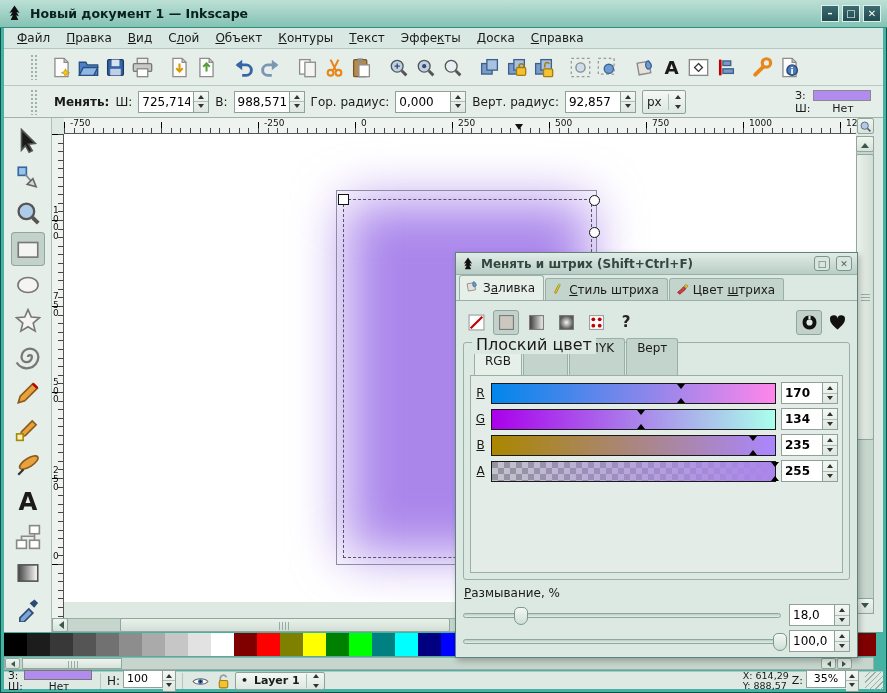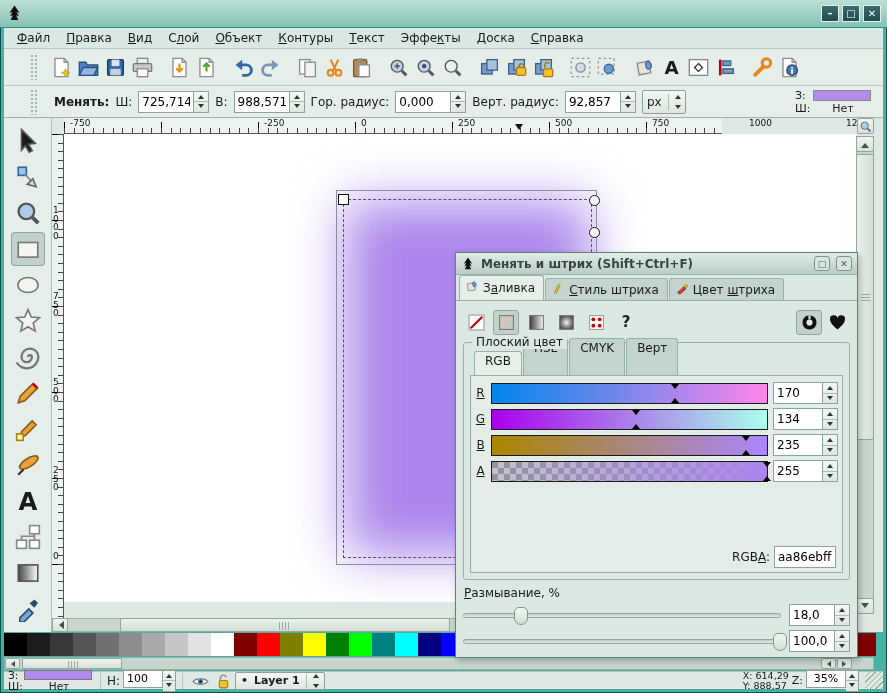--- a/index.html
+++ b/index.html
@@ -43,21 +43,21 @@
   .style-ind{margin-left:auto;margin-right:10px;display:grid;grid-template-columns:18px 60px;grid-auto-rows:13px;align-items:center;font-size:11px;}
   .fill-swatch{width:58px;height:11px;border:1px solid #8a8a8a;}
   .stroke-val{text-align:center;}
 
   
   .workspace{left:4px;top:118px;width:879px;height:514px;background:#dfe9e3;}
   .toolbox{position:absolute;left:0;top:0;width:48px;height:514px;background:#e6eee9;border-right:1px solid #aebfb8;display:flex;flex-direction:column;align-items:center;padding-top:6px;gap:2px;}
   .tool{width:34px;height:34px;border-radius:4px;display:flex;align-items:center;justify-content:center;}
   .tool svg{width:26px;height:26px;}
   .tool.active{background:#c2d2ca;box-shadow:inset 0 0 0 1px #8fa79d;}
-  .hruler{position:absolute;left:60px;top:0;width:658px;height:16px;background:#eef3ef;border-bottom:1px solid #555;
+  .hruler{position:absolute;left:60px;top:0;width:792px;height:16px;background:#eef3ef;border-bottom:1px solid #555;
     background-image:repeating-linear-gradient(to right,#444 0 1px,transparent 1px 9.7px),repeating-linear-gradient(to right,#000 0 1px,transparent 1px 97px);
     background-size:100% 5px,100% 11px;background-position:left bottom,left bottom;background-repeat:no-repeat;}
   .hruler span{position:absolute;top:0;font-size:9px;color:#111;}
   .hmarker{position:absolute;top:6px;width:0;height:0;border:4px solid transparent;border-top:6px solid #111;}
   .vruler{position:absolute;left:48px;top:16px;width:12px;height:484px;background:#eef3ef;border-right:1px solid #555;
     background-image:repeating-linear-gradient(to bottom,#444 0 1px,transparent 1px 8.6px),repeating-linear-gradient(to bottom,#000 0 1px,transparent 1px 86px);
     background-size:5px 100%,11px 100%;background-position:right top,right top;background-repeat:no-repeat;}
   .vruler span{position:absolute;left:1px;width:8px;font-size:9px;line-height:8.5px;word-break:break-all;color:#111;}
   .canvas{position:absolute;left:60px;top:16px;width:792px;height:468px;background:#fff;overflow:hidden;}
   .blur-rect{position:absolute;left:282px;top:68px;width:243px;height:353px;background:#aa86eb;filter:blur(26px);}
@@ -107,50 +107,51 @@
   .dtab.active{background:#e7efe9;height:25px;}
   .dtab-ic svg{width:13px;height:13px;}
   .dlg-body{padding:5px 7px 0 7px;}
   .ftype-row{display:flex;align-items:center;gap:4px;height:32px;}
   .ftbtn{width:26px;height:25px;border:1px solid transparent;border-radius:3px;display:flex;align-items:center;justify-content:center;}
   .ftbtn svg{width:17px;height:17px;}
   .ftbtn.active{background:#c2d2ca;border-color:#8fa79d;}
   .ftbtn .q{font-size:15px;font-weight:bold;color:#222;}
   .fr-spacer{flex:1;}
   .flat-frame{position:relative;margin-top:4px;height:238px;border:1px solid #9ab0a6;border-radius:3px;padding:8px 6px 6px 6px;display:flex;flex-direction:column;}
-  .flat-legend{position:absolute;top:-8px;left:8px;background:#dce8e2;padding:0 4px;font-size:12px;}
+  .flat-legend{position:absolute;top:-8px;left:8px;background:#dce8e2;padding:0 4px;font-size:16px;}
   .ctabs{display:flex;align-items:flex-end;gap:1px;padding-left:4px;height:24px;}
   .ctab{padding:2px 10px;border:1px solid #9ab0a6;border-bottom:none;border-radius:3px 3px 0 0;background:#c3d4cc;font-size:12px;height:37px;}
   .ctab.active{background:#e7efe9;height:24px;font-weight:normal;}
   .ch-area{border:1px solid #9ab0a6;background:#e3ece6;flex:1;padding:4px 4px 2px 4px;display:flex;flex-direction:column;}
   .chrow{display:flex;align-items:center;gap:5px;height:26px;}
   .chlabel{width:11px;font-size:12px;text-align:center;}
   .cbar{position:relative;flex:1;height:21px;border:1px solid #1a1a1a;background:linear-gradient(to right,var(--from),var(--to));}
   .cbar.checker{background-image:linear-gradient(to right,var(--from),var(--to)),conic-gradient(#c3c3cb 25%,#94949f 0 50%,#c3c3cb 0 75%,#94949f 0);background-size:auto,12px 12px;}
   .mk-t,.mk-b{position:absolute;left:calc(var(--pos)*1% - 4px);width:0;height:0;border:4px solid transparent;}
   .mk-t{top:0;border-top:5px solid #000;}
   .mk-b{bottom:0;border-bottom:5px solid #000;}
-  .chrow .sfield{width:50px;}
+  .chrow .sfield{width:42px;font-weight:bold;}
   .rgba-row{display:flex;align-items:center;justify-content:flex-end;gap:4px;margin-top:auto;padding:4px 2px 2px 0;}
   .rgba-row .sfield{width:62px;}
   .sec-label{font-size:12px;margin:6px 0 2px 1px;}
   .slider-row{display:flex;align-items:center;gap:8px;height:26px;}
   .strack{position:relative;flex:1;height:5px;background:linear-gradient(#b9cec5,#e4eee7);border:1px solid #8fa79d;border-radius:3px;}
   .sthumb{position:absolute;top:-7px;left:calc(var(--pos)*1% - 7px);width:14px;height:18px;background:linear-gradient(#f2f7f2,#cfe0d6);border:1px solid #7d988d;border-radius:5px 5px 7px 7px;}
   .slider-row .sfield{width:46px;}
 </style>
 </head>
 <body>
 
 <div class="screen" data-name="inkscape-window">
 
   <div class="abs titlebar" data-name="titlebar">
     <span class="logo" data-name="inkscape-logo-icon"><svg viewBox="0 0 16 16">
           <path d="M8 0.5L3.2 7.6l2.9-1-2.2 4 2.6-1L4.4 14h7.2l-2.1-4.4 2.6 1-2.2-4 2.9 1z" fill="#101010"></path>
         </svg></span>
+    <span class="title-text" data-name="window-title">Новый документ 1 — Inkscape</span>
     <span class="winbtns">
       <span class="wbtn" data-name="minimize-button">–</span>
       <span class="wbtn" data-name="maximize-button">□</span>
       <span class="wbtn" data-name="close-button">✕</span>
     </span>
   </div>
 
   <div class="abs menubar" data-name="menubar">
 
   <span class="mi" data-name="menu-item"><u>Ф</u>айл</span>
@@ -856,24 +857,20 @@
                     <span class="st" data-name="spin-up-button">
                       <i class="tu"></i>
                     </span>
                     <span class="st" data-name="spin-down-button">
                       <i class="td"></i>
                     </span>
                   </span>
                 </span>
               </span>
             </span>
-          <span class="rgba-row" data-name="rgba-row">
-            <span data-name="rgba-label">RGB<u>A</u>:</span>
-            <input class="sfield" data-name="rgba-input" value="aa86ebff" style="">
-          </span>
         </div>
       </div>
       <div class="sec-label" data-name="blur-label"><u>Р</u>азмывание, %</div>
       <div class="slider-row" data-name="blur-slider-row">
         <span class="strack" data-name="blur-slider" style="--pos: 18;">
             <span class="sthumb" data-name="blur-slider-thumb"></span>
           </span>
         <span class="spin" data-name="blur-spinbox">
           <input class="sfield" data-name="blur-input" value="18,0" style="">
           <span class="steppers">

